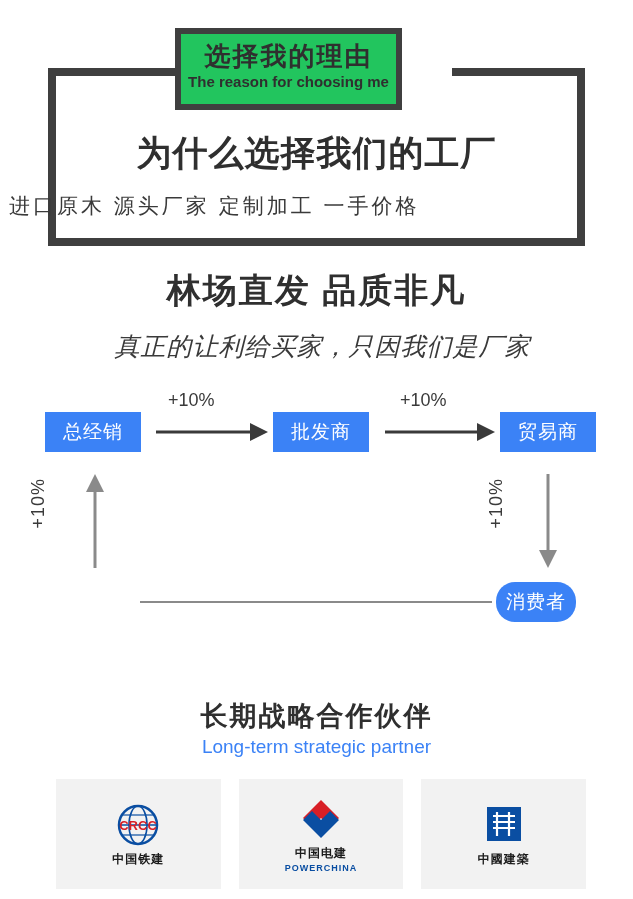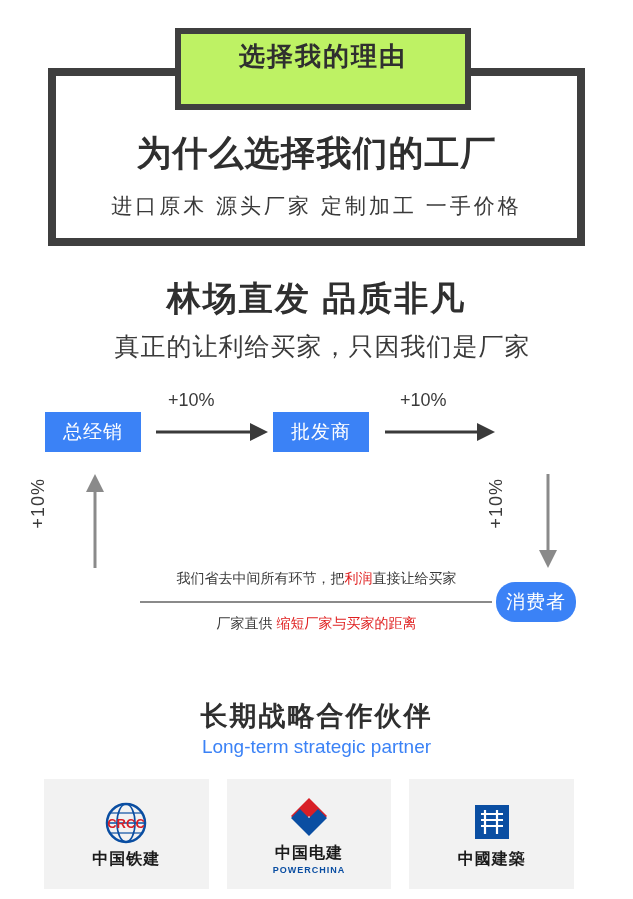--- a/index.html
+++ b/index.html
@@ -15,22 +15,22 @@
   .header-frame{
     position:absolute;
     left:48px; top:68px;
     width:537px; height:178px;
     border:8px solid #3f3f3f;
     box-sizing:border-box;
   }
   .badge{
     position:absolute;
     left:175px; top:28px;
-    width:296px; height:82px;
-    background:#bef264;
+    width:227px; height:82px;
+    background:#22c55e;
     border:6px solid #3f3f3f;
     box-sizing:border-box;
     text-align:center;
     z-index:3;
   }
   .badge .b1{
     font-size:26px;
     font-weight:bold;
     color:#2f2f2f;
     letter-spacing:2px;
@@ -55,43 +55,43 @@
     position:absolute;
     left:0; right:0; top:130px;
     text-align:center;
     font-size:35px;
     font-weight:bold;
     color:#2f2f2f;
     letter-spacing:1px;
   }
   .head-sub{
     position:absolute;
-    left:0; right:0; top:192px;
-    text-align:center;
+    left:9px; right:0; top:192px;
     font-size:21px;
     color:#3a3a3a;
     letter-spacing:3px;
   }
   
   .slogan1{
     position:absolute;
-    left:0; right:0; top:276px;
+    left:0; right:0; top:268px;
     text-align:center;
     font-size:34px;
     font-weight:bold;
     color:#2f2f2f;
     letter-spacing:2px;
   }
   .slogan2{
     position:absolute;
     left:12px; right:0; top:330px;
     text-align:center;
     font-size:25px;
     color:#3a3a3a;
     letter-spacing:1px;
+    font-style:italic;
   }
   
   .flow{ position:absolute; left:0; top:390px; width:633px; height:270px;}
   .node{
     position:absolute;
     background:#3b82f6;
     color:#ffffff;
     font-size:19px;
     letter-spacing:1px;
     display:flex;
@@ -152,57 +152,58 @@
   }
   .partner-sub{
     position:absolute;
     left:0; right:0; top:736px;
     text-align:center;
     font-size:19px;
     color:#3b82f6;
   }
   .logos{
     position:absolute;
-    left:44px; top:779px;
+    left:56px; top:779px;
     width:530px; height:110px;
     display:flex;
     gap:18px;
   }
   .logo-card{
     flex:1;
     background:#f2f2f2;
     display:flex;
     flex-direction:column;
     align-items:center;
     justify-content:center;
     position:relative;
   }
   .logo-mark{ height:48px; display:flex;align-items:center;justify-content:center;}
   .logo-name{
-    font-size:16px;
+    font-size:12px;
     font-weight:bold;
     color:#1a1a1a;
     letter-spacing:1px;
     margin-top:2px;
   }
   .logo-name-en{
     font-size:9px;
     font-weight:bold;
     color:#0a4ea2;
     letter-spacing:1px;
     margin-top:1px;
   }
 </style>
 </head>
 <body>
 
 <div class="header-frame"></div>
 <div class="badge-mask"></div>
 <div class="badge">
   <div class="b1">选择我的理由</div>
+  <div class="b2">The reason for choosing me</div>
 </div>
 <div class="head-title">为什么选择我们的工厂</div>
 <div class="head-sub">进口原木  源头厂家  定制加工  一手价格</div>
 
 <div class="slogan1">林场直发   品质非凡</div>
 <div class="slogan2">真正的让利给买家，只因我们是厂家</div>
 
 <div class="flow">
 
   <svg width="633" height="270" style="position:absolute;left:0;top:0;">
@@ -217,33 +218,28 @@
     <polygon points="95,84 86,102 104,102" fill="#8a8a8a"></polygon>
 
     <line x1="548" y1="84" x2="548" y2="162" stroke="#8a8a8a" stroke-width="3"></line>
     <polygon points="548,178 539,160 557,160" fill="#8a8a8a"></polygon>
 
     <line x1="140" y1="212" x2="492" y2="212" stroke="#8a8a8a" stroke-width="2"></line>
   </svg>
 
   <div class="node" id="node-zjx">总经销</div>
   <div class="node" id="node-pfs">批发商</div>
+  <div class="node" id="node-mys">贸易商</div>
   <div class="node" id="node-consumer">消费者</div>
 
   <div class="lbl" id="lbl-top1">+10%</div>
   <div class="lbl" id="lbl-top2">+10%</div>
   <div class="lbl" id="lbl-left">+10%</div>
   <div class="lbl" id="lbl-right">+10%</div>
 
-  <div class="mid-text1">
-    <span>我们省去中间所有环节，把</span><span class="red">利润</span><span>直接让给买家</span>
-  </div>
-  <div class="mid-text2">
-    <span>厂家直供 </span><span class="red">缩短厂家与买家的距离</span>
-  </div>
 </div>
 
 <div class="partner-title">长期战略合作伙伴</div>
 <div class="partner-sub">Long-term strategic partner</div>
 
 <div class="logos">
 
   <div class="logo-card">
     <div class="logo-mark">
       <svg width="64" height="44" viewBox="0 0 64 44">

